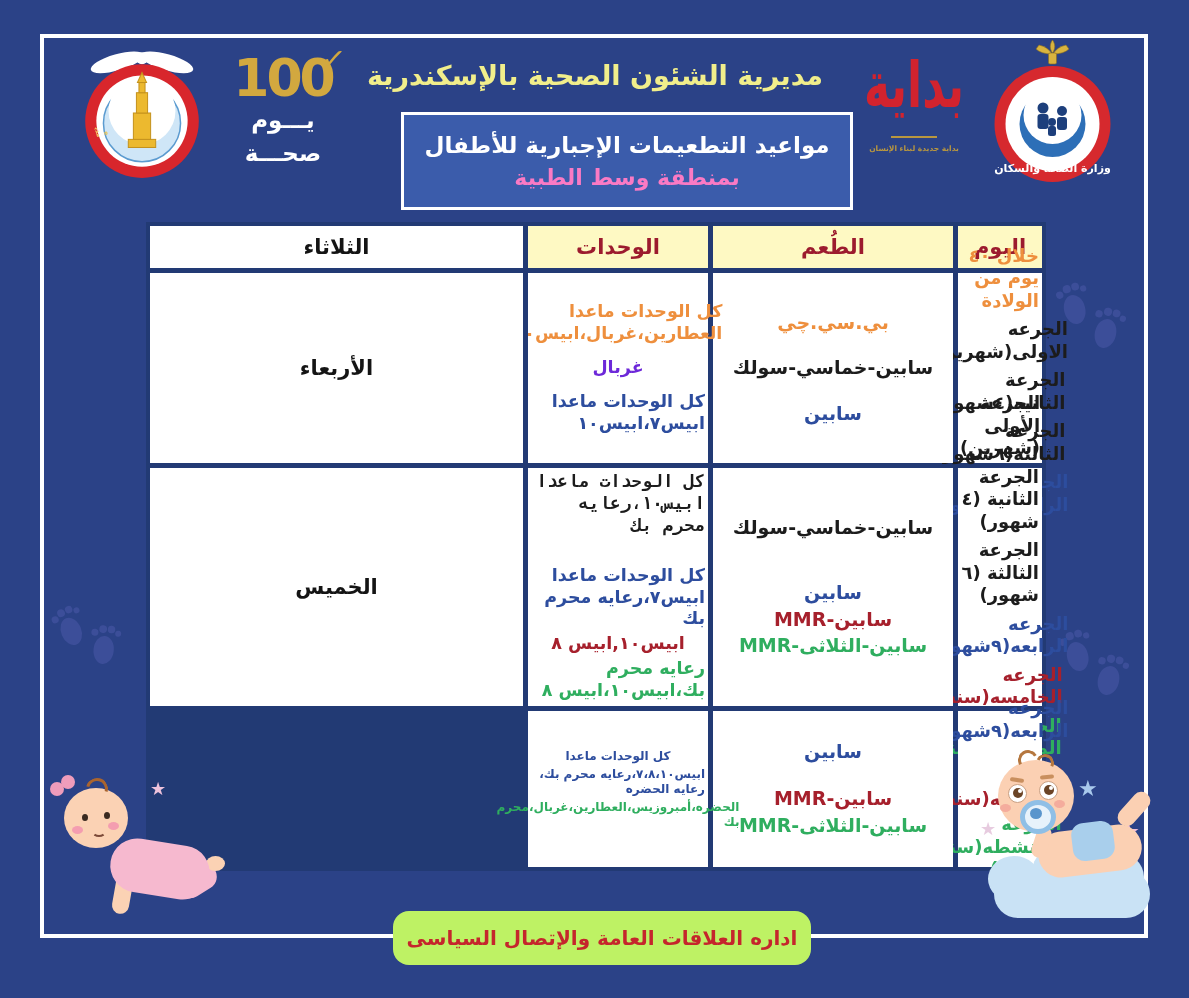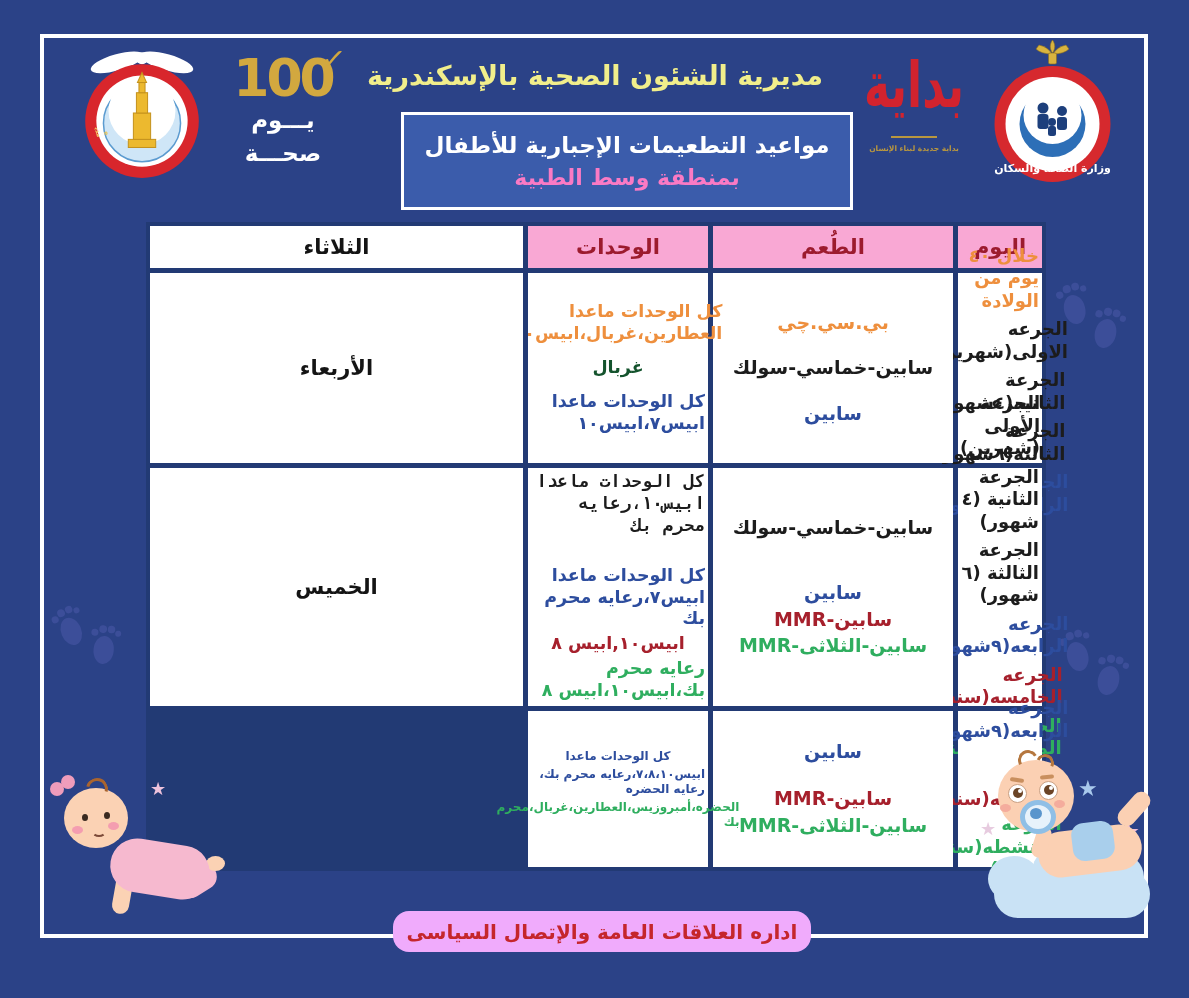--- a/index.html
+++ b/index.html
@@ -34,38 +34,38 @@
   .logo-bedaya .word{font-size:44px;color:#d2232e;line-height:1.05;letter-spacing:-1px;
                      transform:scaleY(1.45);transform-origin:top center;}
   .logo-bedaya .rule{width:46px;height:2px;background:#b9973f;margin:38px auto 6px auto;}
   .logo-bedaya .cap{font-size:7.5px;color:#b9973f;}
 
   
   .vax-table{position:absolute;left:146px;top:222px;z-index:2;
              display:grid;grid-template-columns:84px 240px 180px 373px;
              grid-template-rows:42px 190px 238px 156px;gap:5px;
              background:#223a74;border:4px solid #223a74;}
-  .hcell{background:#f9a8d4;color:#9c1b2e;font-size:21px;
+  .hcell{background:#fef9c3;color:#9c1b2e;font-size:21px;
          display:flex;align-items:center;justify-content:center;}
   .cell{background:#ffffff;display:flex;flex-direction:column;align-items:center;
         justify-content:center;text-align:right;padding:16px 3px;box-sizing:border-box;gap:6px;}
   .cell.spread{justify-content:space-evenly;gap:0;}
   .cell.tight{gap:3px;}
   .daycell{background:#ffffff;color:#141414;font-size:21px;
            display:flex;align-items:center;justify-content:center;}
   .ln{font-size:18px;line-height:1.25;}
   .ln.lg{font-size:19px;}
   .ln.md{font-size:17.5px;}
   .ln.sm{font-size:12px;}
   .mt-lg{margin-top:38px;}
   .mt-md{margin-top:24px;}
   .mt-sm{margin-top:20px;}
 
   
-  .banner{position:absolute;left:393px;top:911px;width:418px;height:41px;background:#f0abfc;
+  .banner{position:absolute;left:393px;top:911px;width:418px;height:54px;background:#bef264;
           border-radius:16px;z-index:6;display:flex;align-items:center;justify-content:center;
           font-size:20px;color:#c5262c;}
 
   
   .star{position:absolute;z-index:5;line-height:1;}
 
   
   .baby-girl{position:absolute;left:48px;top:772px;width:185px;height:215px;z-index:5;}
   .baby-girl div{position:absolute;}
   .bg-body{left:62px;top:70px;width:100px;height:54px;background:#f6b9cf;border-radius:28px;transform:rotate(9deg);}
@@ -262,21 +262,21 @@
       <span class="ln" style="color: rgb(28, 28, 28);">الجرعة الثالثه(٦شهور)</span>
       <span class="ln" style="color: rgb(45, 77, 158);">الجرعه الرابعه(٩شهور)</span>
     </div>
     <div class="cell spread">
       <span class="ln lg" style="color: rgb(238, 143, 61);">بي.سي.چي</span>
       <span class="ln lg" style="color: rgb(28, 28, 28);">سابين-خماسي-سولك</span>
       <span class="ln lg" style="color: rgb(45, 77, 158);">سابين</span>
     </div>
     <div class="cell spread">
       <span class="ln md" style="color: rgb(238, 143, 61);">كل الوحدات ماعدا العطارين،غربال،ابيس١٠</span>
-      <span class="ln md" style="color: #14532d;">غربال</span>
+      <span class="ln md" style="color: #6d28d9;">غربال</span>
       <span class="ln md" style="color: rgb(45, 77, 158);">كل الوحدات ماعدا ابيس٧،ابيس١٠</span>
     </div>
 
     <div class="daycell">الأربعاء</div>
     <div class="cell">
       <span class="ln" style="color: rgb(28, 28, 28);">الجرعة الأولى (شهرين)</span>
       <span class="ln" style="color: rgb(28, 28, 28);">الجرعة الثانية (٤ شهور)</span>
       <span class="ln" style="color: rgb(28, 28, 28);">الجرعة الثالثة (٦ شهور)</span>
       <span class="ln" style="color: rgb(45, 77, 158);">الجرعه الرابعه(٩شهور)</span>
       <span class="ln" style="color: rgb(166, 32, 44);">الجرعه الخامسه(سنه)</span>

